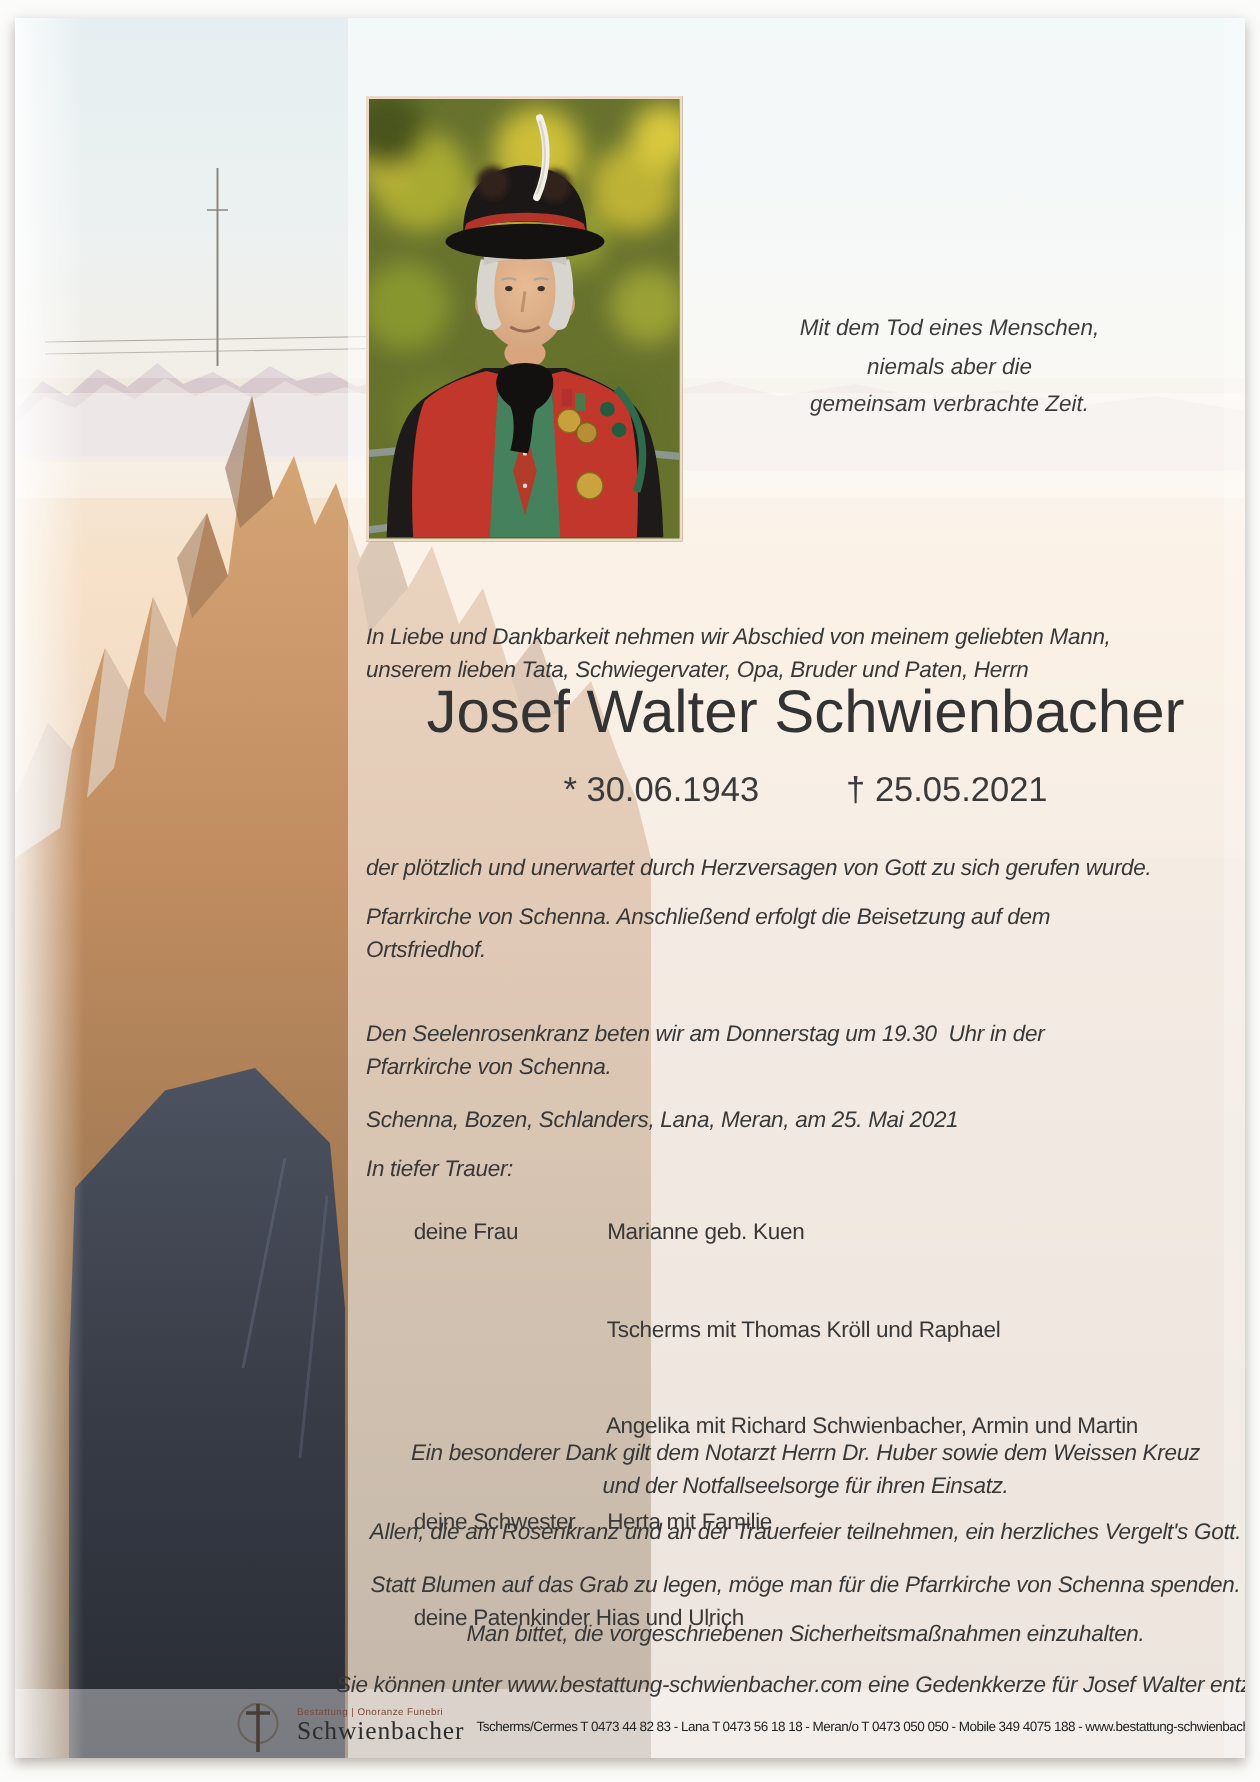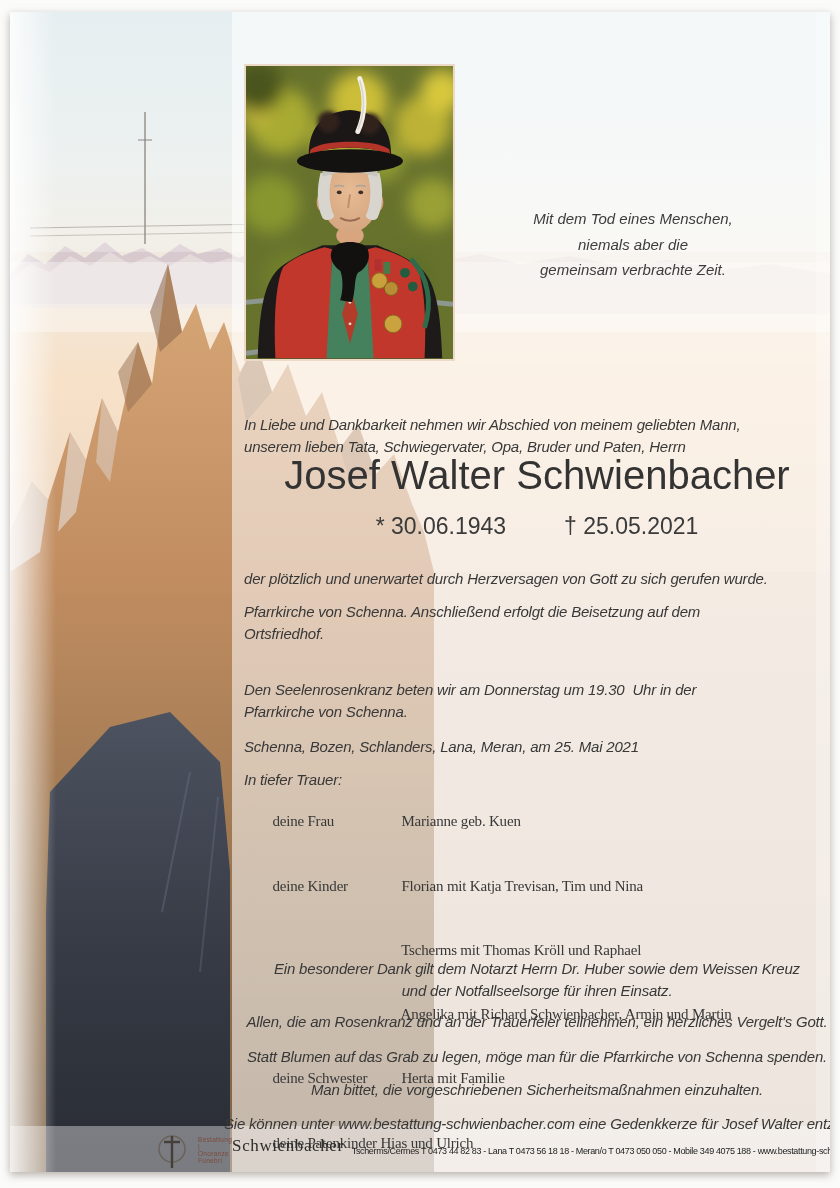--- a/index.html
+++ b/index.html
@@ -15,27 +15,27 @@
          font-size:15px;line-height:25.5px;color:#3c3c3c;}
   .col{position:absolute;left:234px;width:586px;font-size:15px;letter-spacing:-0.2px;
        line-height:22px;color:#383838;}
   .colwide{position:absolute;left:214px;width:626px;font-size:15px;letter-spacing:-0.2px;
        line-height:22px;color:#383838;text-align:center;}
   .line{white-space:pre;font-style:italic;}
   .name{position:absolute;left:234px;width:586px;top:441px;text-align:center;
         font-size:40px;letter-spacing:0;color:#333;white-space:nowrap;}
   .dates{position:absolute;left:234px;width:586px;top:501px;display:flex;
          justify-content:center;gap:58px;font-size:23px;color:#3a3a3a;}
-  .fam-row{line-height:21.4px;white-space:pre;font-family:Liberation Serif, serif;}
+  .fam-row{line-height:21.4px;white-space:pre;}
   .fam-label{display:inline-block;width:129px;}
   .fam-indent{padding-left:129px;}
   .footer{position:absolute;left:0;top:1118px;width:820px;height:42px;
           display:flex;align-items:center;padding-left:146px;box-sizing:border-box;}
   .logo-svg{width:40px;height:40px;flex:0 0 auto;}
-  .brand-stack{display:flex;margin-left:2px;line-height:1.05;}
+  .brand-stack{display:flex;flex-direction:column;margin-left:2px;line-height:1.05;}
   .brand-small{font-size:6.5px;letter-spacing:.3px;color:#7d4a3c;}
   .brand{font-family:"Liberation Serif",serif;font-size:17px;letter-spacing:.6px;color:#2c2c2c;}
   .contact{font-size:9px;letter-spacing:-0.35px;color:#232323;white-space:nowrap;margin-left:8px;}
 </style>
 </head>
 <body>
 
 <div class="page">
   <div class="card">
 
@@ -202,23 +202,20 @@
       <div class="line">Schenna, Bozen, Schlanders, Lana, Meran, am 25. Mai 2021</div>
     </div>
     <div class="col" style="top:757px;">
       <div class="line">In tiefer Trauer:</div>
     </div>
 
     <div class="col" style="top:778px;">
       <div class="fam-row">
         <span class="fam-label">deine Frau</span><span>Marianne geb. Kuen</span>
       </div>
-      <div class="fam-row">
-        <span class="fam-label">deine Kinder</span><span>Florian mit Katja Trevisan, Tim und Nina</span>
-      </div>
       <div class="fam-row fam-indent">
         <span>Tscherms mit Thomas Kröll und Raphael</span>
       </div>
       <div class="fam-row fam-indent">
         <span>Angelika mit Richard Schwienbacher, Armin und Martin</span>
       </div>
       <div class="fam-row">
         <span class="fam-label">deine Schwester</span><span>Herta mit Familie</span>
       </div>
       <div class="fam-row">

